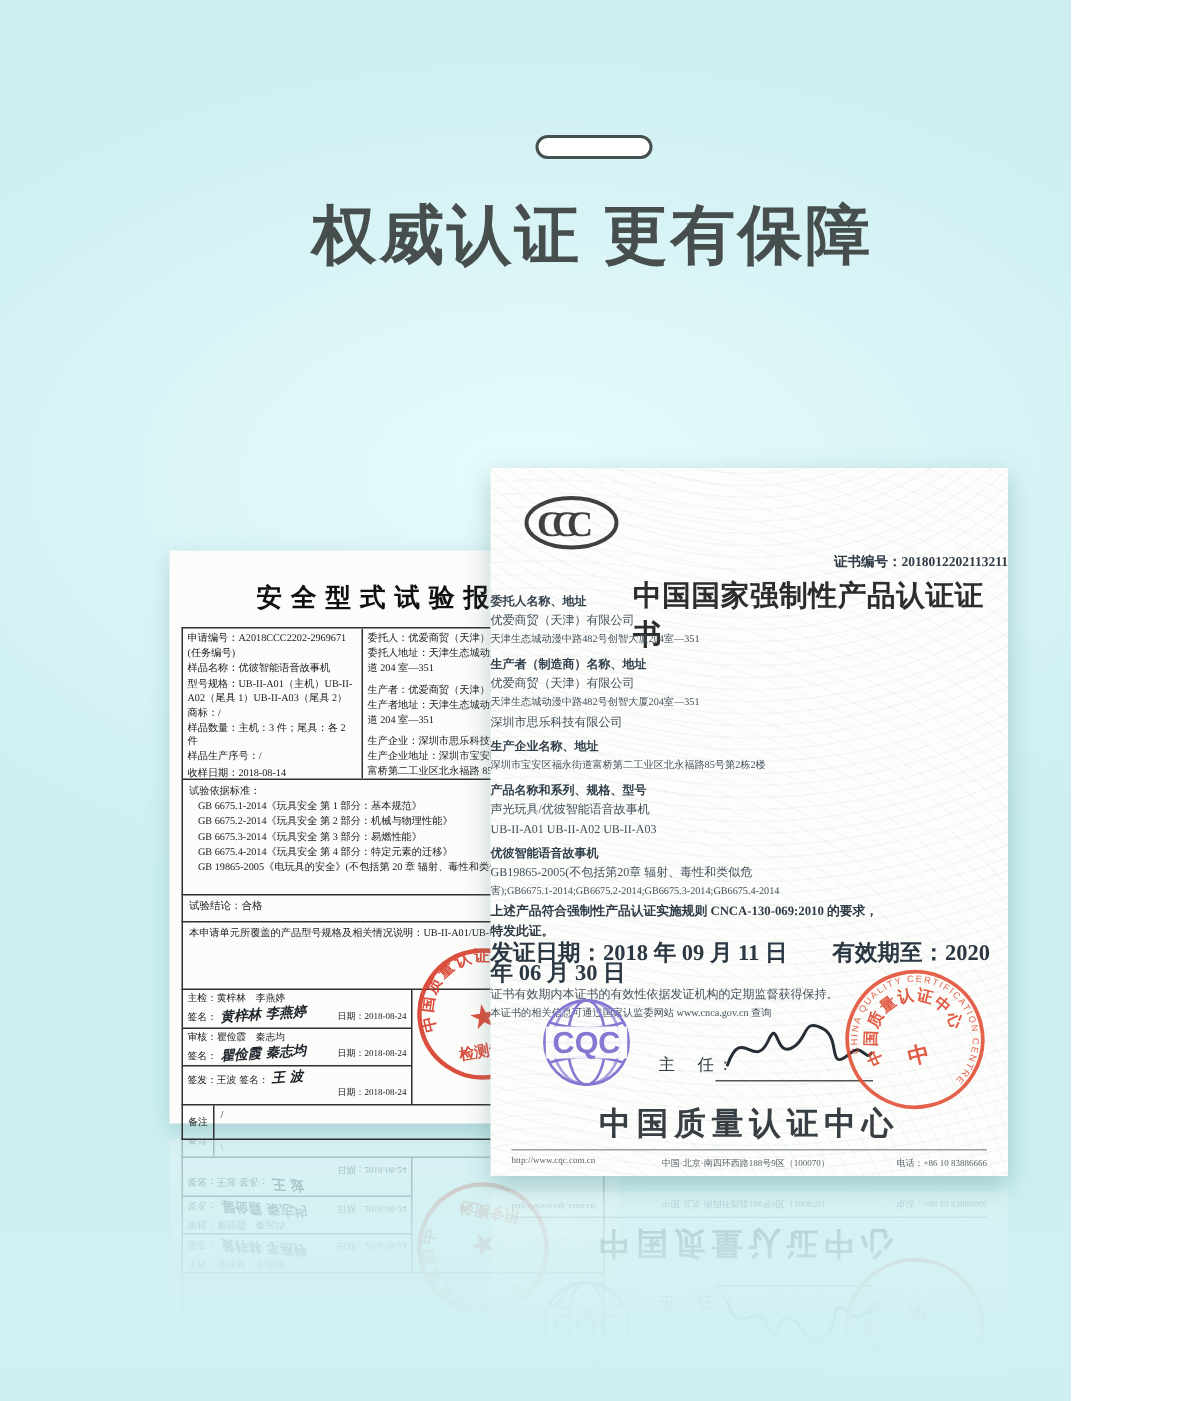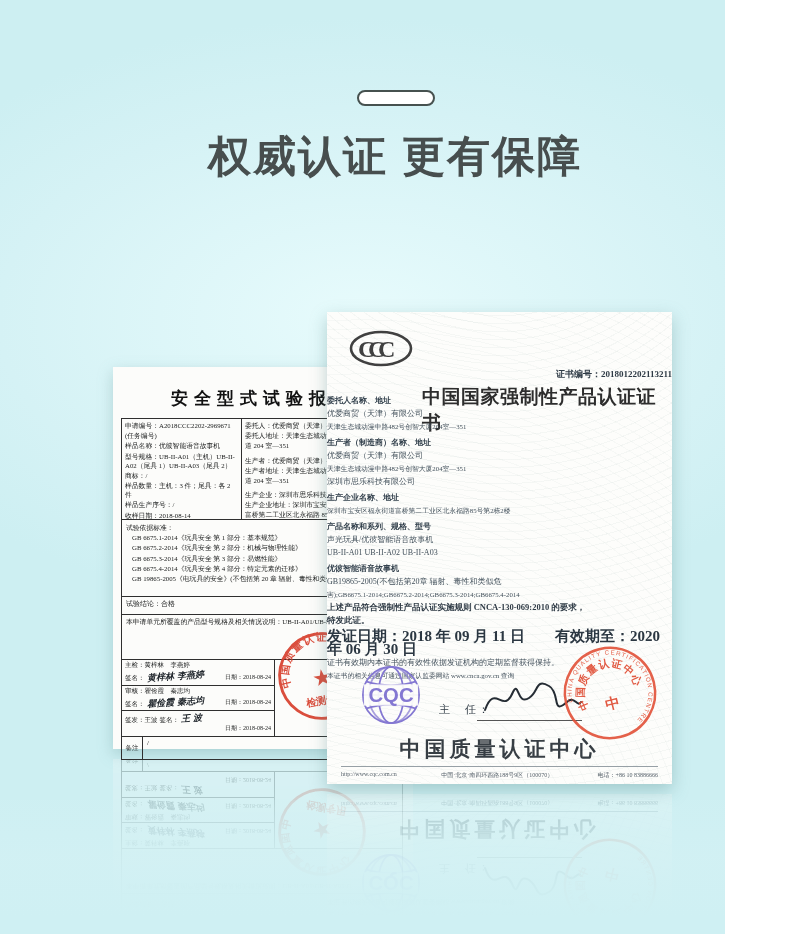--- a/index.html
+++ b/index.html
@@ -1,18 +1,18 @@
 <!DOCTYPE html>
 <html><head>
 <meta charset="utf-8">
 <style>
   html,body{margin:0;padding:0;}
   body{font-family:"Liberation Sans",sans-serif;}
   .page{position:relative;width:714px;height:934px;overflow:hidden;
-        background:radial-gradient(ellipse 520px 300px at 50% 34%, #e7fbfc 0%, #d5f2f5 70%, #cdeff2 100%);padding-left:11px;}
+        background:radial-gradient(ellipse 520px 300px at 50% 34%, #e7fbfc 0%, #d5f2f5 70%, #cdeff2 100%);}
   
   .pill{position:absolute;left:357px;top:90px;width:74px;height:12px;border:2px solid #46514f;border-radius:9px;background:#ffffff;}
   .page-title{position:absolute;left:0;top:128px;width:790px;text-align:center;
               font-size:43px;font-weight:bold;color:#474e4e;letter-spacing:2px;}
   
   .paper{position:absolute;background:#fcfcfa;
          -webkit-box-reflect: below 10px linear-gradient(transparent 55%, rgba(0,0,0,0.26) 100%);}
   .report{left:113px;top:367px;width:300px;height:382px;z-index:1;
           box-shadow:0 5px 14px rgba(100,150,150,.35);color:#181a1a;
           font-family:"Liberation Serif",serif;}

